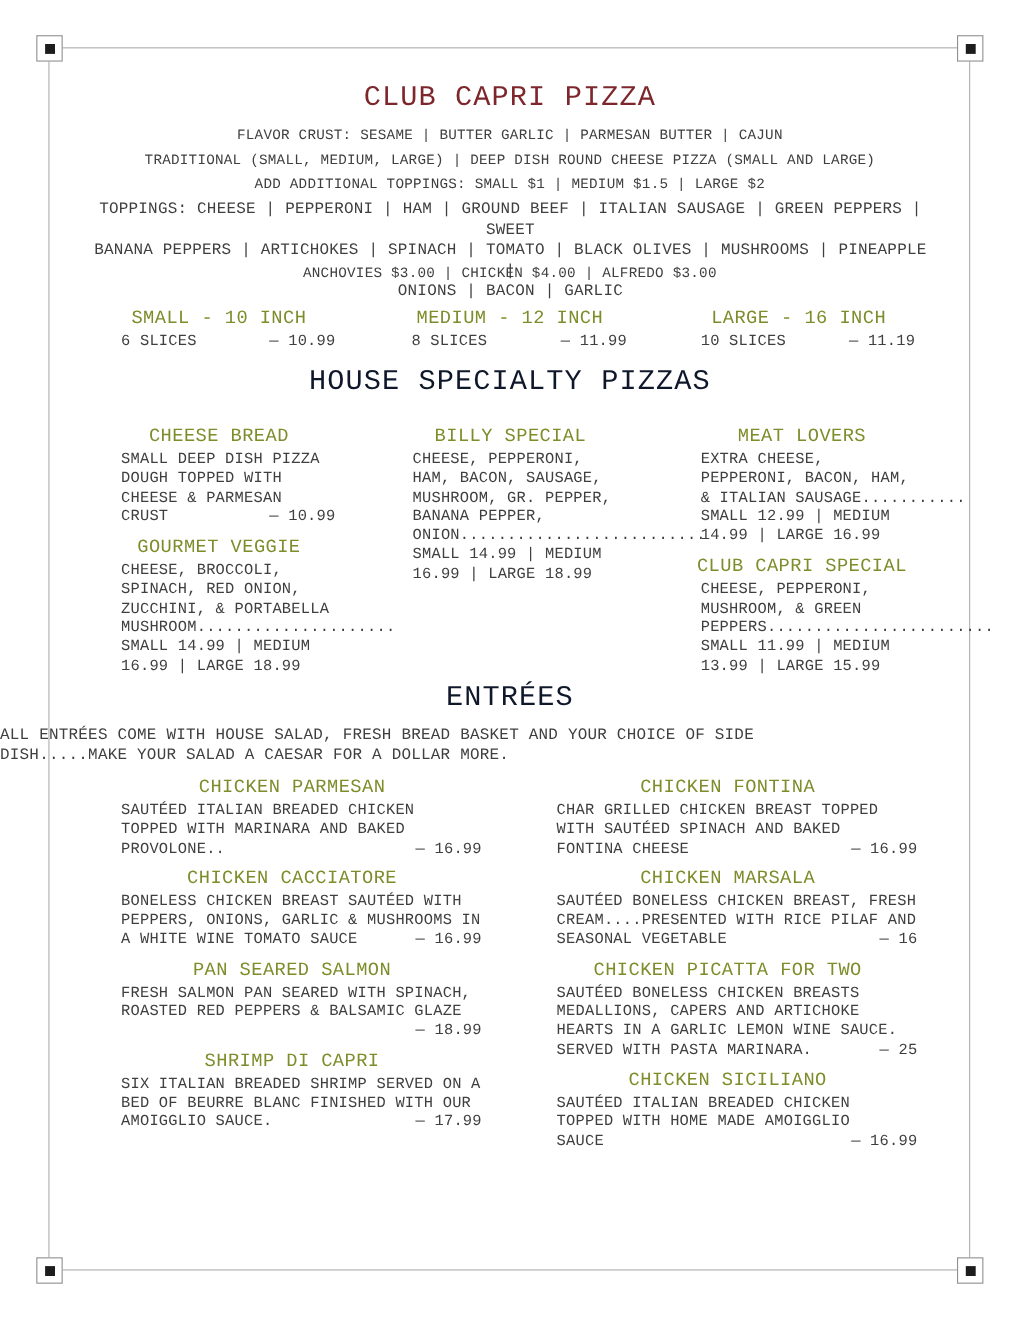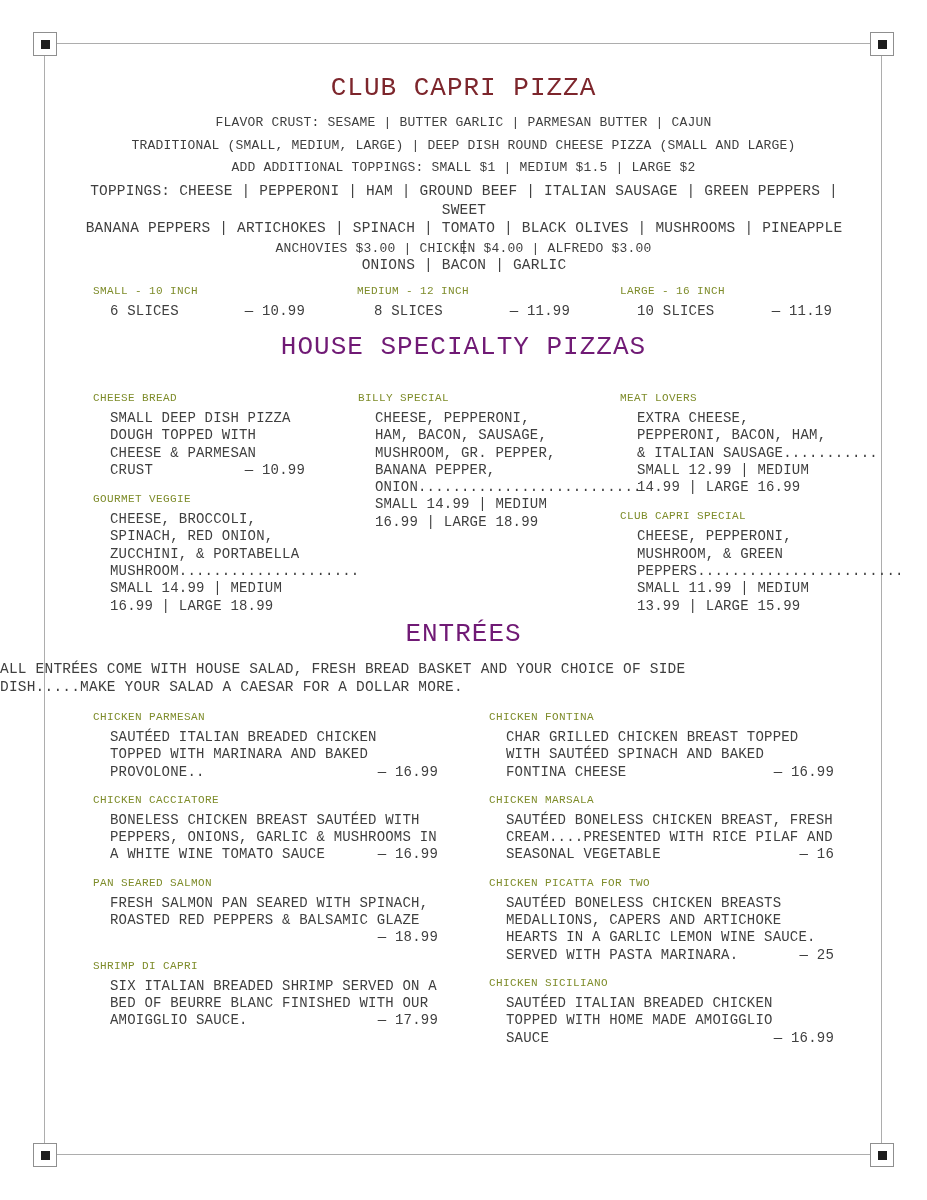--- a/index.html
+++ b/index.html
@@ -24,21 +24,21 @@
   .c-tr { left:870px; top:32px; }
   .c-bl { left:33px;  top:1143px; }
   .c-br { left:870px; top:1143px; }
   
   .title {
     position:absolute; left:0; right:0; top:72px; text-align:center;
     font-size:26px; line-height:32px; letter-spacing:1px; color:#7d262c;
   }
   .section-header {
     position:absolute; left:0; right:0; text-align:center;
-    font-size:26px; line-height:34px; letter-spacing:1px; color:#701a75;
+    font-size:26px; line-height:34px; letter-spacing:1px; color:#0f172a;
   }
   .sh-specialty { top:330px; }
   .sh-entrees   { top:617px; }
   .hline {
     position:absolute; left:0; right:0; text-align:center;
     font-size:13px; line-height:17px; letter-spacing:0.2px; white-space:nowrap;
   }
   .toppings {
     position:absolute; left:84px; width:760px; top:182px; text-align:center;
     font-size:14.5px; line-height:18.5px; letter-spacing:0.2px;
@@ -46,22 +46,22 @@
   .note {
     position:absolute; left:0; right:0; top:661px; text-align:left;
     font-size:14.5px; line-height:17.5px; letter-spacing:0.2px;
   }
   
   .col { position:absolute; }
   .sizes-col  { top:281px; }
   .spec-col   { top:388px; }
   .entree-col { top:707px; }
   .iname {
-    font-size:11px; line-height:20px; letter-spacing:0.4px;
-    color:#7e8c2a; white-space:nowrap; margin-bottom:2px;
+    font-size:17px; line-height:20px; letter-spacing:0.4px;
+    color:#7e8c2a; white-space:nowrap; margin-bottom:2px;text-align:center;
   }
   .desc { padding-left:17px; }
   .ln { font-size:14px; line-height:17.3px; letter-spacing:0.2px; white-space:nowrap; }
   .prow { display:flex; justify-content:space-between; align-items:baseline; }
   .price { font-size:14px; line-height:17.3px; letter-spacing:0.2px; white-space:nowrap; text-align:right; }
   .item { margin-bottom:10px; }
   .entree-col .item { margin-bottom:9px; }
   .srow {
     display:flex; justify-content:space-between; align-items:baseline;
     padding-left:17px; margin-top:2px;

